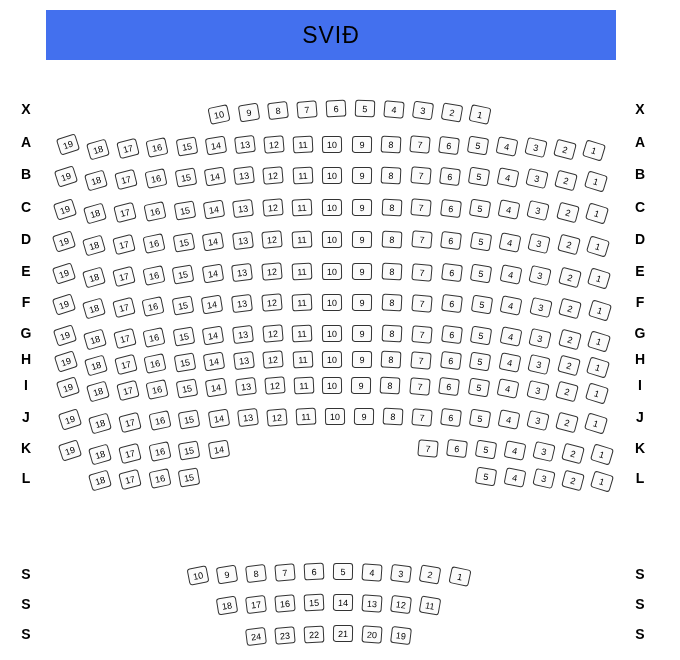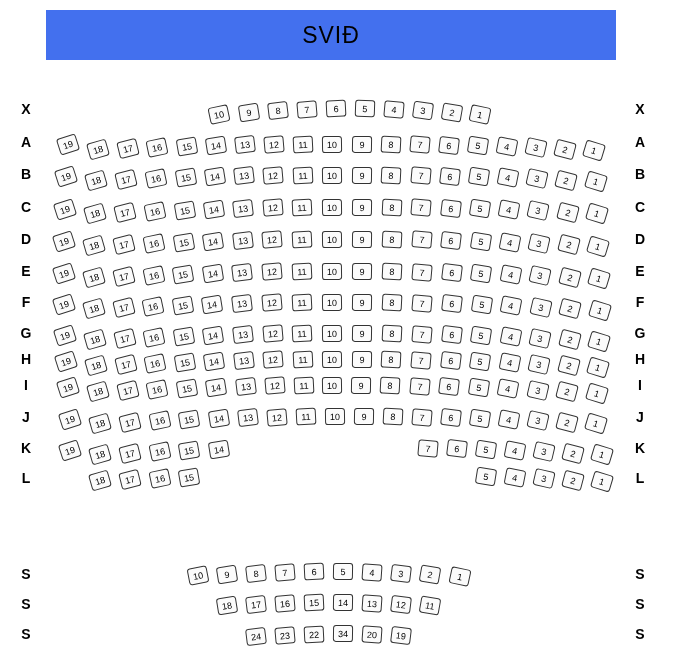--- a/index.html
+++ b/index.html
@@ -806,21 +806,21 @@
     <div class="seat" style="left: 246px; top: 628px; transform: rotate(-7deg);">
       <span>24</span>
     </div>
     <div class="seat" style="left: 275px; top: 627px; transform: rotate(-5deg);">
       <span>23</span>
     </div>
     <div class="seat" style="left: 304px; top: 626px; transform: rotate(-3deg);">
       <span>22</span>
     </div>
     <div class="seat" style="left: 333px; top: 625px; transform: rotate(1deg);">
-      <span>34</span>
+      <span>21</span>
     </div>
     <div class="seat" style="left: 362px; top: 626px; transform: rotate(4deg);">
       <span>20</span>
     </div>
     <div class="seat" style="left: 391px; top: 627px; transform: rotate(7deg);">
       <span>19</span>
     </div>
   </div>
 
 </body></html>

